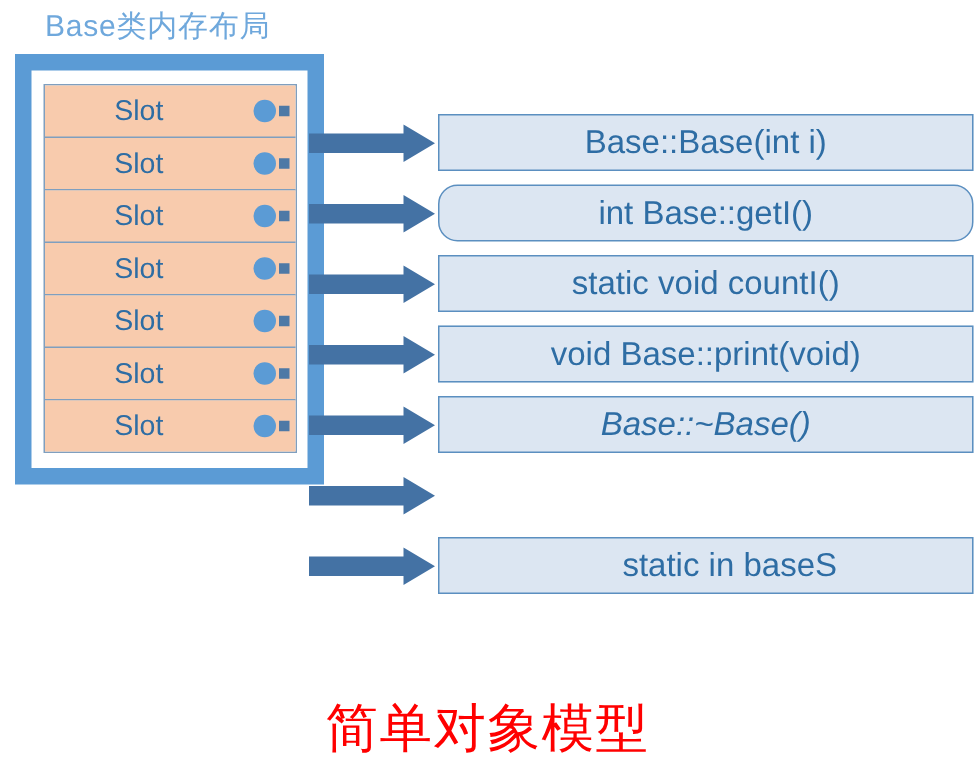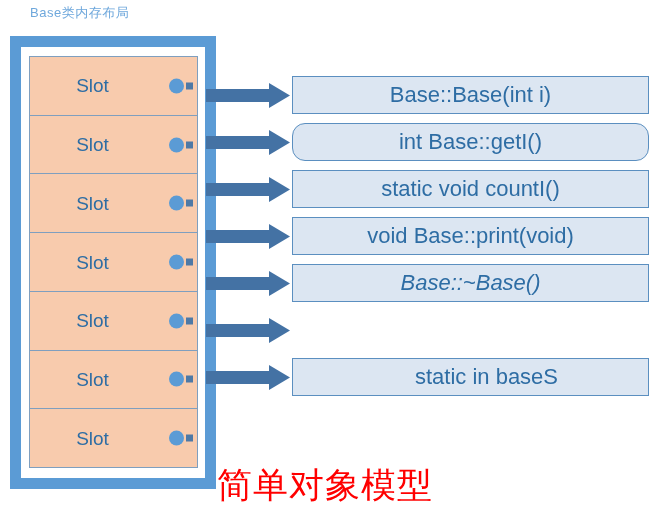--- a/index.html
+++ b/index.html
@@ -18,33 +18,33 @@
   #diagram {
     position: absolute;
     inset: 0;
   }
 
   
   .diagram-title {
     position: absolute;
     left: 30px;
     top: 4px;
-    font-size: 13px;
+    font-size: 20px;
     color: #6FA8DC;
     letter-spacing: 0.5px;
     white-space: nowrap;
   }
 
   
   .memory-container {
     position: absolute;
     left: 10px;
     top: 36px;
     width: 206px;
-    height: 453px;
+    height: 287px;
     background: #5B9BD5;
     box-sizing: border-box;
     padding: 11px;
   }
   .memory-inner {
     width: 100%;
     height: 100%;
     background: #ffffff;
     box-sizing: border-box;
     padding: 8px;

